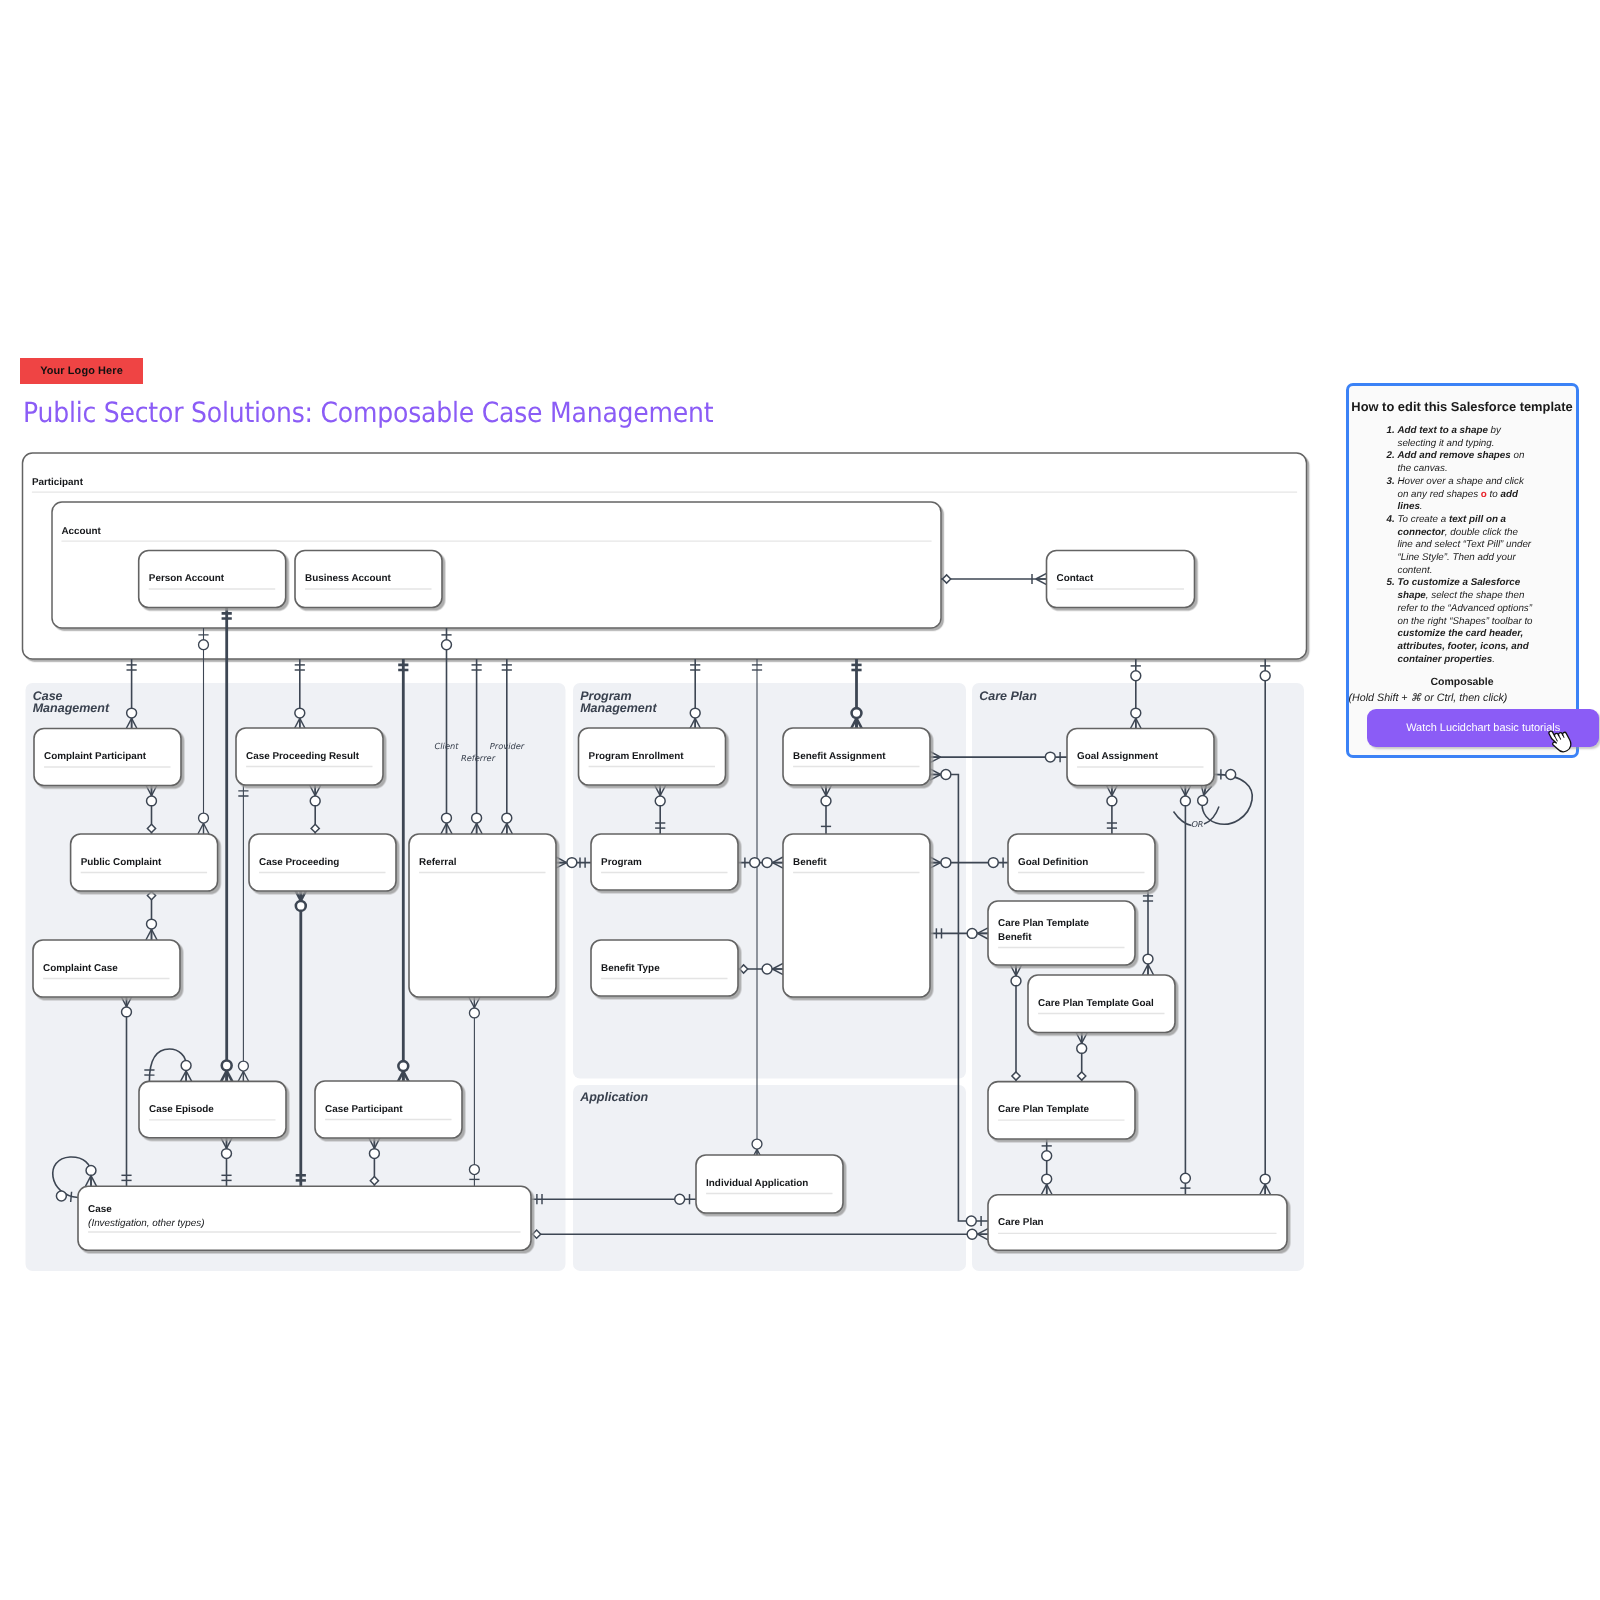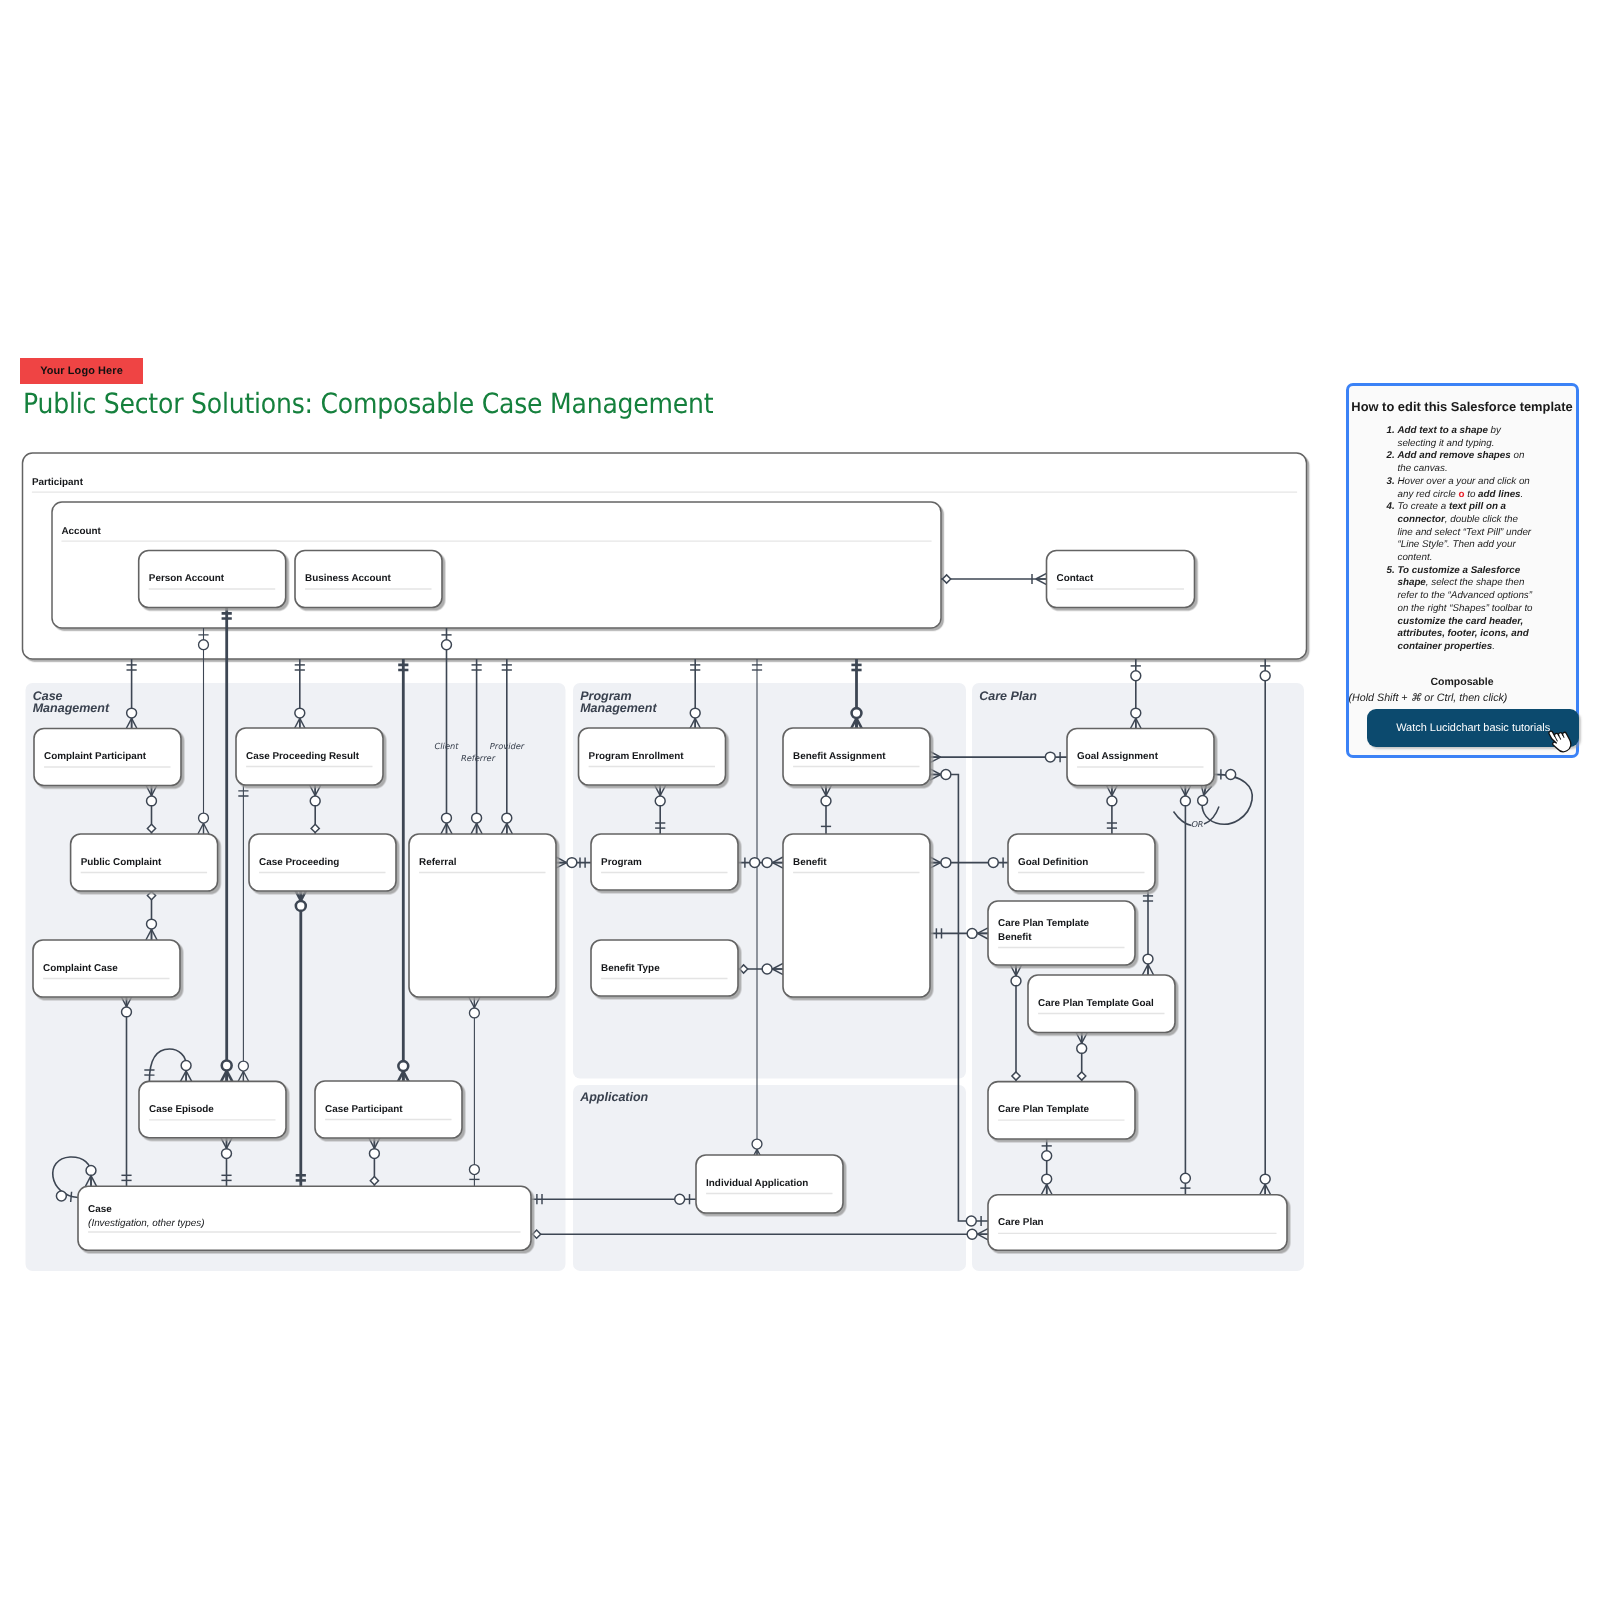--- a/index.html
+++ b/index.html
@@ -2,39 +2,39 @@
 <html><head>
 <meta charset="utf-8">
 <style>
   html,body{margin:0;padding:0;background:#ffffff;-webkit-font-smoothing:antialiased;text-rendering:geometricPrecision;}
   svg text{-webkit-font-smoothing:antialiased;}
   body{width:1600px;height:1600px;overflow:hidden;font-family:"DejaVu Sans",sans-serif;}
   #stage{position:relative;width:1600px;height:1600px;opacity:0.9999;}
   .logo{position:absolute;left:20px;top:358px;width:123px;height:26px;
         display:flex;align-items:center;justify-content:center;
         font:bold 10.95px "Liberation Sans",sans-serif;color:#111;letter-spacing:.1px;}
-  .title{position:absolute;left:23px;top:387px;font:400 27.9px "DejaVu Sans Condensed","DejaVu Sans",sans-serif;
-         color:#15803d;white-space:nowrap;letter-spacing:-0.2px;text-align:right;}
+  .title{position:absolute;left:23px;top:396px;font:400 27.9px "DejaVu Sans Condensed","DejaVu Sans",sans-serif;
+         color:#8b5cf6;white-space:nowrap;letter-spacing:-0.2px;text-align:right;}
   svg#diagram{position:absolute;left:0;top:0;}
   .panel{position:absolute;left:1345.5px;top:383px;width:233px;height:374.5px;
          background:#fafafa;border:3px solid #3b82f6;border-radius:7px;box-sizing:border-box;}
   .panel-title{font:bold 12.9px "Liberation Sans",sans-serif;color:#1a1a1a;text-align:center;
                margin:13px 2px 11px 2px;white-space:nowrap;}
   ol.steps{margin:8px;padding:0 33px 0 41px;font:italic 9.8px "Liberation Sans",sans-serif;
            color:#1c1c1c;line-height:12.7px;}
   ol.steps li{margin:0;padding-left:0;}
   ol.steps li::marker{font-weight:bold;font-style:italic;}
   .b{font-weight:bold;}
   .r{color:#e8212a;font-weight:bold;font-style:normal;}
   .tut{position:absolute;left:0;right:0;top:290px;text-align:center;
        font:bold 10.5px "Liberation Sans",sans-serif;color:#1a1a1a;}
   .tuthint{position:absolute;left:0;right:0;top:305px;
        font:italic 10.7px "Liberation Sans",sans-serif;color:#1c1c1c;}
-  .tutbtn{position:absolute;left:18.7px;top:323px;width:212px;height:38.2px;border-radius:9px;
-       background:#0c4a6e;color:#fff;display:flex;align-items:center;justify-content:center;
+  .tutbtn{position:absolute;left:18.7px;top:323px;width:232px;height:38.2px;border-radius:9px;
+       background:#8b5cf6;color:#fff;display:flex;align-items:center;justify-content:center;
        font:400 10.95px "Liberation Sans",sans-serif;box-shadow:2px 2px 2px rgba(150,150,150,.5);}
   .cursor{position:absolute;left:198px;top:340px;width:28px;height:28px;}
 </style>
 </head>
 <body>
 
 <div id="stage">
   <div class="logo" style="background: #ef4444;">Your Logo Here</div>
   <div class="title">Public Sector Solutions: Composable Case Management</div>
   <svg id="diagram" width="1600" height="1600">
@@ -589,21 +589,21 @@
         <text x="478" y="761" font-family="DejaVu Sans" font-size="8.3" font-style="italic" fill="#39414e" text-anchor="middle">Referrer</text>
         <text x="507" y="749" font-family="DejaVu Sans" font-size="8.3" font-style="italic" fill="#39414e" text-anchor="middle">Provider</text>
         <text x="1197.5" y="826.5" font-family="DejaVu Sans" font-size="8.2" font-style="italic" fill="#39414e" text-anchor="middle">OR</text>
       </g>
     </svg>
   <div class="panel">
     <div class="panel-title">How to edit this Salesforce template</div>
     <ol class="steps" id="steps">
         <li><span class="b">Add text to a shape</span><span class=""> by selecting it and typing.</span></li>
         <li><span class="b">Add and remove shapes</span><span class=""> on the canvas.</span></li>
-        <li><span class="">Hover over a your and click on any red circle </span><span class="r">o</span><span class=""> to </span><span class="b">add lines</span><span class="">.</span></li>
+        <li><span class="">Hover over a shape and click on any red shapes </span><span class="r">o</span><span class=""> to </span><span class="b">add lines</span><span class="">.</span></li>
         <li><span class="">To create a </span><span class="b">text pill on a connector</span><span class="">, double click the line and select “Text Pill” under “Line Style”. Then add your content.</span></li>
         <li><span class="b">To customize a Salesforce shape</span><span class="">, select the shape then refer to the “Advanced options” on the right “Shapes” toolbar to </span><span class="b">customize the card header, attributes, footer, icons, and container properties</span><span class="">.</span></li>
       </ol>
     <div class="tut">Composable</div>
     <div class="tuthint">(Hold Shift + ⌘ or Ctrl, then click)</div>
     <div class="tutbtn">Watch Lucidchart basic tutorials</div>
     <svg class="cursor" viewBox="0 0 26 27">
         <g transform="rotate(-28 13 12.5)">
           <path d="M5.2 8.2 L5.2 2.9 A1.85 1.85 0 0 1 8.9 2.9 L8.9 7.4 A1.85 1.85 0 0 1 12.6 7.4 L12.6 8.6 A1.85 1.85 0 0 1 16.3 8.6 L16.3 10.1 A1.85 1.85 0 0 1 20.0 10.1 L20.0 17.1 C20.0 21.7 17.0 25.2 12.6 25.2 C8.6 25.2 6.3 22.6 5.5 19.2 L3.6 14.2 A1.7 1.7 0 0 1 6.3 12.4 L7.2 13.8 Z" fill="#ffffff" stroke="#111111" stroke-width="1.25" stroke-linejoin="round" stroke-linecap="round"></path>
           <path d="M8.9 12.6 L8.9 7.5 M12.6 12.6 L12.6 8.5 M16.3 12.6 L16.3 10.2" fill="none" stroke="#111111" stroke-width="0.9" stroke-linecap="round"></path>

